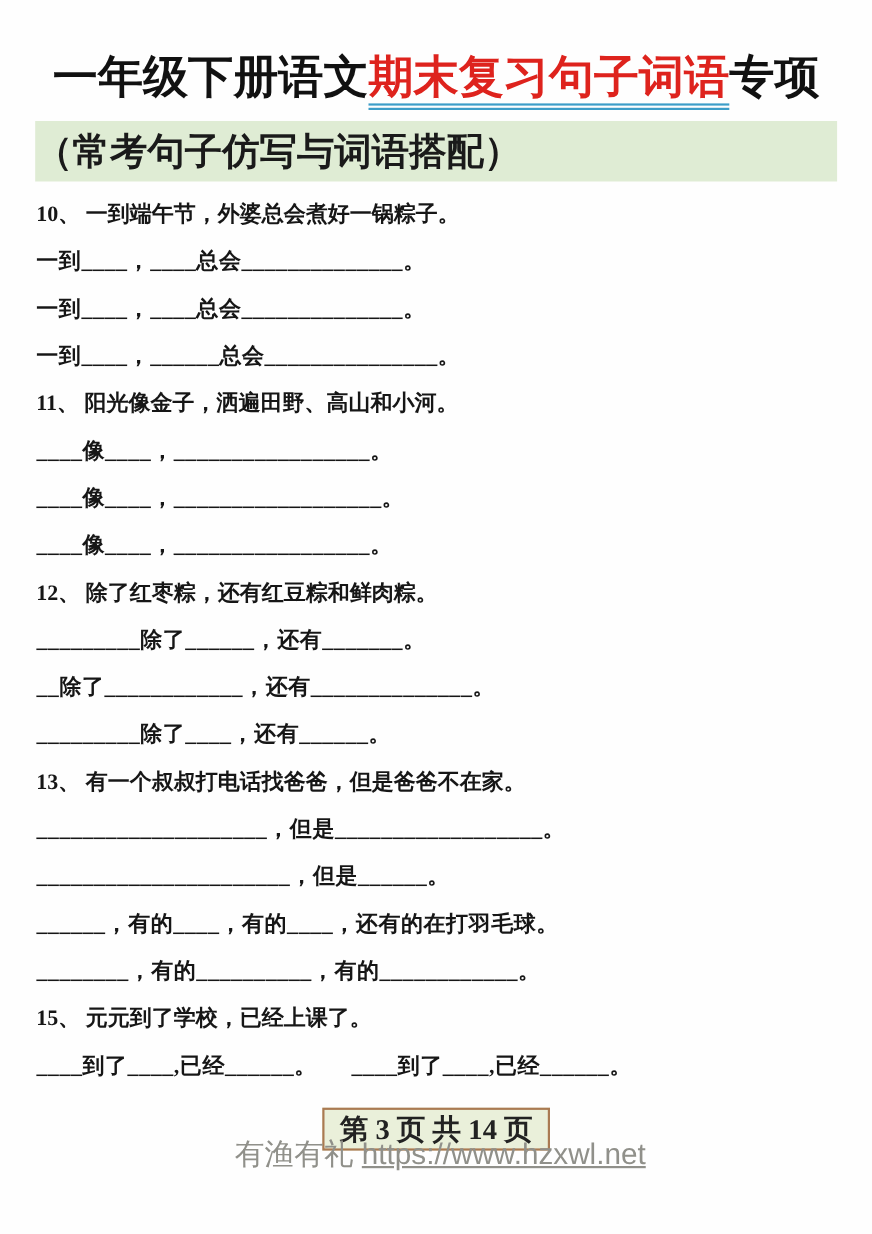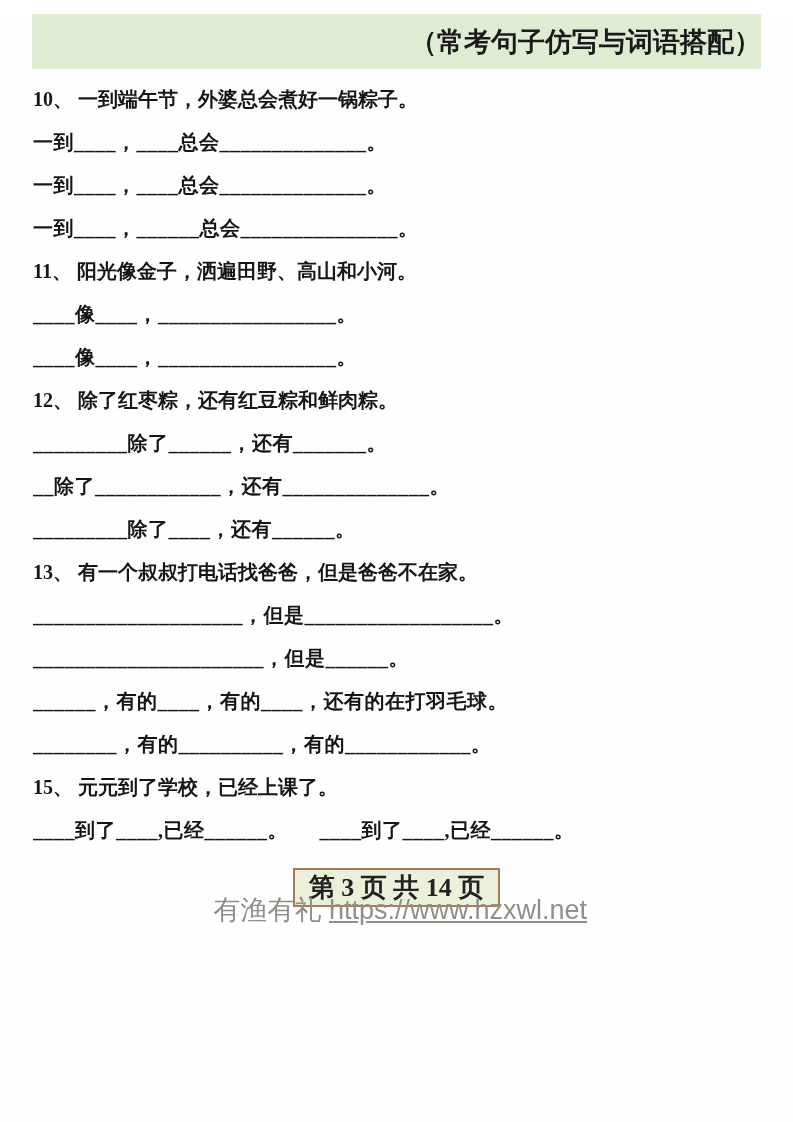--- a/index.html
+++ b/index.html
@@ -42,22 +42,22 @@
     border-bottom: 6px double var(--underline-blue);
     padding-bottom: 1px;
   }
   
   .banner {
     margin: 14px 32px 0 32px;
     height: 55px;
     background: var(--banner-green);
     display: flex;
     align-items: center;
-    justify-content: flex-end;
-    font-size: 27px;
+    justify-content: flex-start;
+    font-size: 34px;
     font-weight: 700;
     color: #1a1a1a;
   }
   
   .content {
     margin-top: 9px;
     padding: 0 33px;
   }
   .content p {
     font-size: 20px;
@@ -102,34 +102,36 @@
     z-index: 2;
     font-family: "Liberation Sans", "DejaVu Sans", sans-serif;
   }
   .watermark .wurl { text-decoration: underline; }
 </style>
 </head>
 <body>
 
 <div class="page">
 
+  <h1 class="title"><span>一年级下册语文</span><span class="hl">期末复习句子词语</span><span>专项</span></h1>
 
   <div class="banner">
     <span>（常考句子仿写与词语搭配）</span>
   </div>
 
   <div class="content">
 
     <p class="prompt">10、 一到端午节，外婆总会煮好一锅粽子。</p>
     <p class="blank">一到____，____总会______________。</p>
     <p class="blank">一到____，____总会______________。</p>
     <p class="blank">一到____，______总会_______________。</p>
 
     <p class="prompt">11、 阳光像金子，洒遍田野、高山和小河。</p>
     <p class="blank">____像____，_________________。</p>
+    <p class="blank">____像____，__________________。</p>
     <p class="blank">____像____，_________________。</p>
 
     <p class="prompt">12、 除了红枣粽，还有红豆粽和鲜肉粽。</p>
     <p class="blank">_________除了______，还有_______。</p>
     <p class="blank">__除了____________，还有______________。</p>
     <p class="blank">_________除了____，还有______。</p>
 
     <p class="prompt">13、 有一个叔叔打电话找爸爸，但是爸爸不在家。</p>
     <p class="blank">____________________，但是__________________。</p>
     <p class="blank">______________________，但是______。</p>

